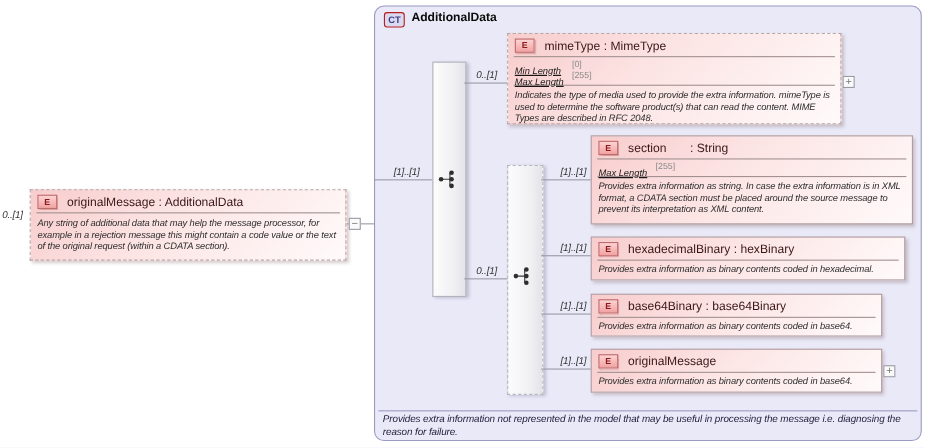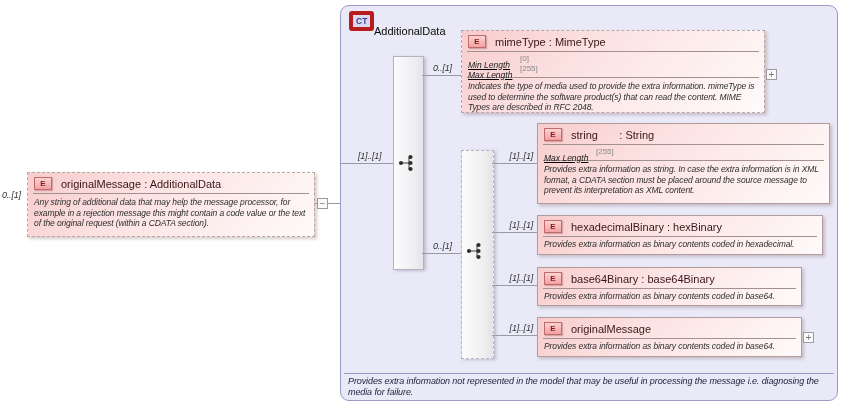--- a/index.html
+++ b/index.html
@@ -44,24 +44,24 @@
     padding:3px 6px 2px 6px;font-size:8.5px;font-style:italic;color:#2e2e2e;
     line-height:10.5px;letter-spacing:-0.1px;
   }
   
   .ct-container{
     position:absolute;left:340px;top:5px;width:498px;height:396px;
     background:#e9e9f8;border:1px solid #9a9ac4;border-radius:9px;box-sizing:border-box;
   }
   .ct-badge{
     position:absolute;left:8px;top:5px;padding:0 3px;height:12px;
-    border:4px solid #b91c1c;border-radius:3px;background:#d9d9f1;
+    border:1px solid #b91c1c;border-radius:3px;background:#d9d9f1;
     color:#3d3d85;font-size:8.5px;font-weight:bold;line-height:12px;
   }
-  .ct-title{position:absolute;left:33px;top:4px;font-size:11px;font-weight:normal;color:#0a0a0a;margin-top:15px;}
+  .ct-title{position:absolute;left:33px;top:4px;font-size:11px;font-weight:bold;color:#0a0a0a;}
   .ct-footer-sep{position:absolute;left:3px;right:3px;top:367px;border-top:1px solid #9a9ac4;}
   .ct-footer{
     position:absolute;left:7px;right:7px;top:370px;
     font-size:9px;font-style:italic;color:#1d1d3a;line-height:10.5px;letter-spacing:-0.1px;
   }
   
   .toggle{
     position:absolute;width:11px;height:11px;box-sizing:border-box;
     border:1px solid #9a9aa6;background:#fafafa;color:#777;
     font-size:10px;line-height:9px;text-align:center;
@@ -82,21 +82,21 @@
   <div class="ann">Any string of additional data that may help the message processor, for example in a rejection message this might contain a code value or the text of the original request (within a CDATA section).</div>
 </div>
 
 <div class="hline" style="left:315px;top:203px;width:25px;"></div>
 <div class="toggle" style="left:317px;top:198px;">−</div>
 
 <div class="ct-container">
   <span class="ct-badge">CT</span>
   <span class="ct-title">AdditionalData</span>
   <div class="ct-footer-sep"></div>
-  <div class="ct-footer">Provides extra information not represented in the model that may be useful in processing the message i.e. diagnosing the media for failure.</div>
+  <div class="ct-footer">Provides extra information not represented in the model that may be useful in processing the message i.e. diagnosing the reason for failure.</div>
 </div>
 
 <div class="hline" style="left:340px;top:163px;width:53px;"></div>
 <span class="card-label" style="left:358px;top:151px;">[1]..[1]</span>
 
 <div class="bar" style="left:393px;top:56px;width:29px;height:212px;"></div>
 <svg class="icon-svg" style="left:397px;top:153px;" width="20" height="20" viewBox="0 0 20 20">
   <line x1="4" y1="10" x2="12" y2="10" stroke="#3a3a3a" stroke-width="1"></line>
   <line x1="12" y1="4" x2="12" y2="16" stroke="#3a3a3a" stroke-width="1"></line>
   <circle cx="4" cy="10" r="2.1" fill="#2e2e2e"></circle>
@@ -150,21 +150,21 @@
     </div>
   </div>
   <div class="sep"></div>
   <div class="ann">Indicates the type of media used to provide the extra information. mimeType is used to determine the software product(s) that can read the content. MIME Types are described in RFC 2048.</div>
 </div>
 <div class="toggle" style="left:766px;top:69px;">+</div>
 
 <div class="ebox" style="left:537px;top:123px;width:293px;height:81px;">
   <div class="ebox-header">
     <span class="e-badge">E</span>
-    <span class="ebox-title">string       : String</span>
+    <span class="ebox-title">section       : String</span>
   </div>
   <div class="sep"></div>
   <div class="facets">
     <div class="facet-row">
       <span class="facet-label">Max Length</span>
       <span class="facet-value">[255]</span>
     </div>
   </div>
   <div class="sep"></div>
   <div class="ann">Provides extra information as string. In case the extra information is in XML format, a CDATA section must be placed around the source message to prevent its interpretation as XML content.</div>

